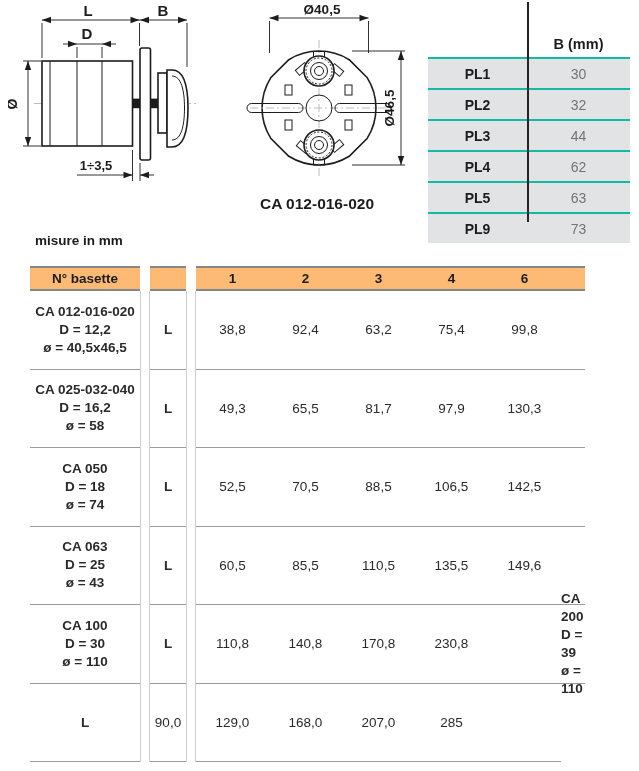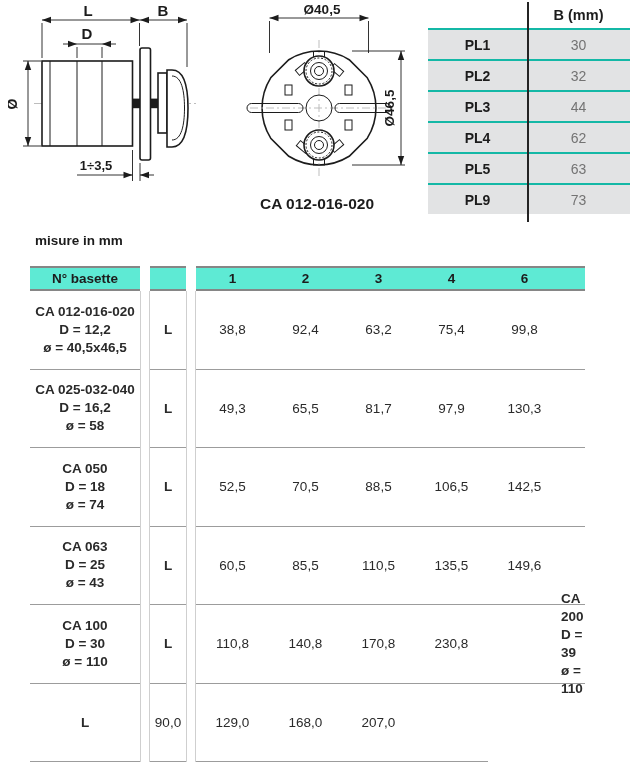--- a/index.html
+++ b/index.html
@@ -13,38 +13,38 @@
   .ol  { fill:#ffffff; stroke:#1c1c1c; stroke-width:1.6; }
   .ln  { fill:none; stroke:#1c1c1c; stroke-width:1; }
   .dim { fill:none; stroke:#1c1c1c; stroke-width:0.9; }
   .arr { fill:#1c1c1c; stroke:none; }
   .cl  { fill:none; stroke:#b5b5b5; stroke-width:0.9; stroke-dasharray:8 3 2 3; }
   .dtx { font-family:"Liberation Sans", sans-serif; font-weight:bold; fill:#1c1c1c; }
 
   
   .pl-table { position:absolute; left:428px; top:2px; width:202px; }
   .pl-divider { position:absolute; left:99px; top:0; width:2px; height:220px; background:#242424; }
-  .pl-header { height:26px; display:flex; }
+  .pl-header { height:26px; display:flex;margin-top:29px; }
   .pl-header .ph-left  { width:99px; }
   .pl-header .ph-right { width:103px; display:flex; align-items:center; justify-content:center;
                          font-weight:bold; font-size:14.5px; }
   .pl-row { height:31px; display:flex; background:#e2e3e4; border-top:2px solid #14b8a6; box-sizing:border-box; }
   .pl-label { width:99px; display:flex; align-items:center; justify-content:center;
               font-weight:bold; font-size:14px; }
   .pl-value { width:103px; display:flex; align-items:center; justify-content:center;
               font-size:14px; color:#737373; }
 
   
   .note { position:absolute; left:35px; top:233px; font-weight:bold; font-size:13.5px; }
 
   
   .main-table { position:absolute; left:30px; top:266px; width:555px; }
   .mt-grid { display:grid; grid-template-columns:110px 10px 36px 10px repeat(5, 73px) 24px; }
   .mt-header .hcell {
-    height:25px; background:#5eead4; box-sizing:border-box;
+    height:25px; background:#fdba74; box-sizing:border-box;
     border-top:2px solid #868686; border-bottom:2px solid #868686;
     display:flex; align-items:center; justify-content:center;
     font-weight:bold; font-size:13.5px;
   }
   .mt-body { grid-template-rows:repeat(6, 78.5px); }
   .mt-body .cell {
     display:flex; align-items:center; justify-content:center;
     border-bottom:1px solid #9c9c9c; font-size:13.5px; color:#2a2a2a; box-sizing:border-box;
   }
   .name-cell { flex-direction:column; font-weight:bold; font-size:13px; line-height:18px; color:#1c1c1c; }
@@ -277,17 +277,18 @@
       <div class="cell name-cell">
         <span>CA 200</span>
         <span>D = 39</span>
         <span>ø = 110</span>
       </div>
       <div class="cell l-cell">L</div>
       <div class="cell">90,0</div>
       <div class="cell">129,0</div>
       <div class="cell">168,0</div>
       <div class="cell">207,0</div>
+      <div class="cell">285</div>
       <div class="cell"></div>
     </div>
   </div>
 
 </div>
 
 </body></html>

